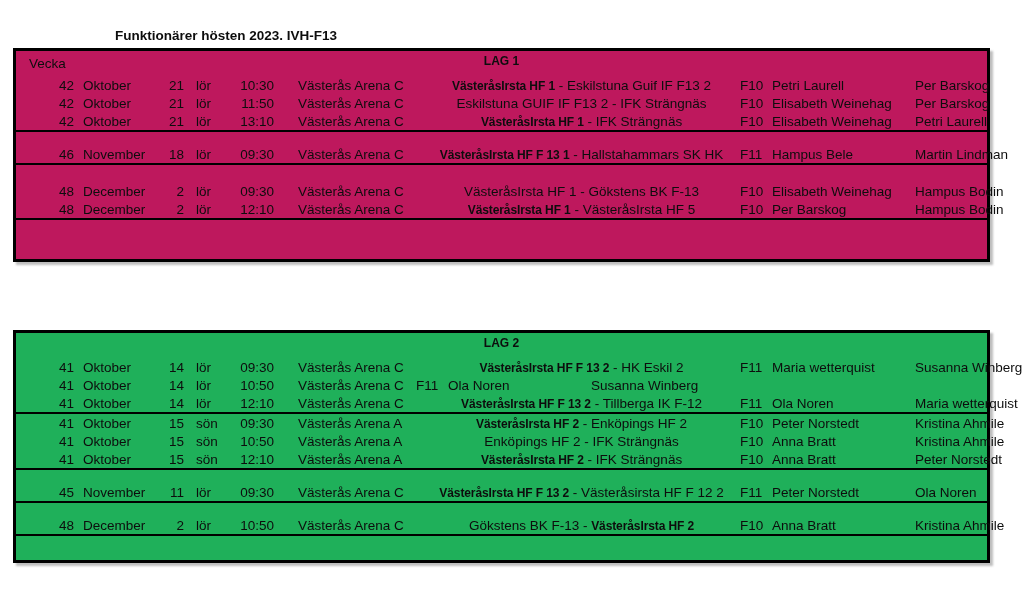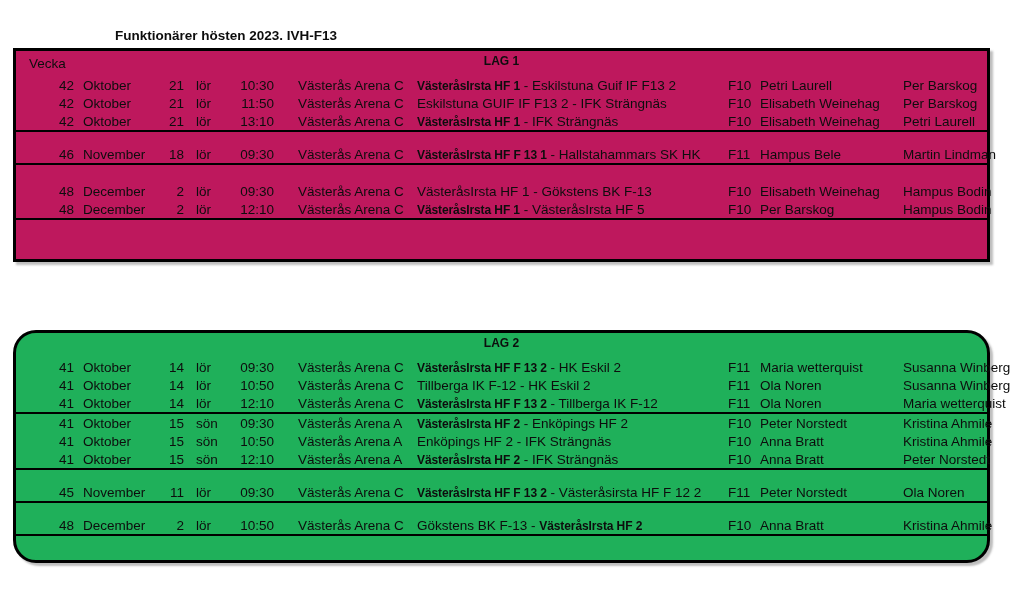--- a/index.html
+++ b/index.html
@@ -30,21 +30,21 @@
   }
   .divider{flex:0 0 2px;background:#000;}
   .spacer{flex:0 0 13px;}
   .filler{flex:1 1 auto;}
   .c-week{flex:0 0 42px;text-align:right;}
   .c-month{flex:0 0 86px;margin-left:9px;}
   .c-dnum{flex:0 0 15px;text-align:right;}
   .c-dname{flex:0 0 26px;margin-left:12px;}
   .c-time{flex:0 0 36px;text-align:right;margin-left:16px;}
   .c-arena{flex:0 0 112px;margin-left:24px;}
-  .c-match{flex:0 0 305px;margin-left:7px;overflow:visible;}
+  .c-match{flex:0 0 305px;margin-left:19px;overflow:visible;text-align:center;}
   .c-cat{flex:0 0 30px;margin-left:6px;}
   .c-off1{flex:0 0 143px;margin-left:2px;}
   .c-off2{flex:1 1 auto;}
   .seg{display:inline;}
   .seg.b{font-weight:bold;font-size:12px;letter-spacing:-0.1px;}
 </style>
 </head>
 <body>
 
 <div class="doc-title">Funktionärer hösten 2023. IVH-F13</div>
@@ -129,21 +129,21 @@
         <span class="c-match"><span class="seg b">VästeråsIrsta HF 1</span><span class="seg"> - VästeråsIrsta HF 5</span></span>
         <span class="c-cat">F10</span>
         <span class="c-off1">Per Barskog</span>
         <span class="c-off2">Hampus Bodin</span>
       </div>
       <div class="divider"></div>
       <div class="filler"></div>
     </div>
 </div>
 
-<div class="sched-table t2" style="background: rgb(31, 176, 90); border-radius: 23px;">
+<div class="sched-table t2" style="background: rgb(31, 176, 90);">
   <div class="hdr-row">
     <span class="hdr-left"></span>
     <span class="hdr-title">LAG 2</span>
   </div>
   <div class="tbody">
       <div class="row">
         <span class="c-week">41</span>
         <span class="c-month">Oktober</span>
         <span class="c-dnum">14</span>
         <span class="c-dname">lör</span>
@@ -154,21 +154,20 @@
         <span class="c-off1">Maria wetterquist</span>
         <span class="c-off2">Susanna Winberg</span>
       </div>
       <div class="row">
         <span class="c-week">41</span>
         <span class="c-month">Oktober</span>
         <span class="c-dnum">14</span>
         <span class="c-dname">lör</span>
         <span class="c-time">10:50</span>
         <span class="c-arena">Västerås Arena C</span>
-        <span class="c-match"><span class="seg">Tillberga IK F-12 - HK Eskil 2</span></span>
         <span class="c-cat">F11</span>
         <span class="c-off1">Ola Noren</span>
         <span class="c-off2">Susanna Winberg</span>
       </div>
       <div class="row">
         <span class="c-week">41</span>
         <span class="c-month">Oktober</span>
         <span class="c-dnum">14</span>
         <span class="c-dname">lör</span>
         <span class="c-time">12:10</span>

